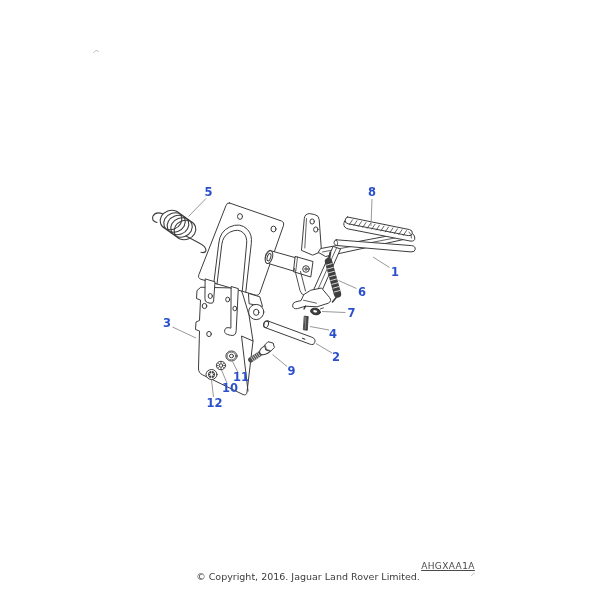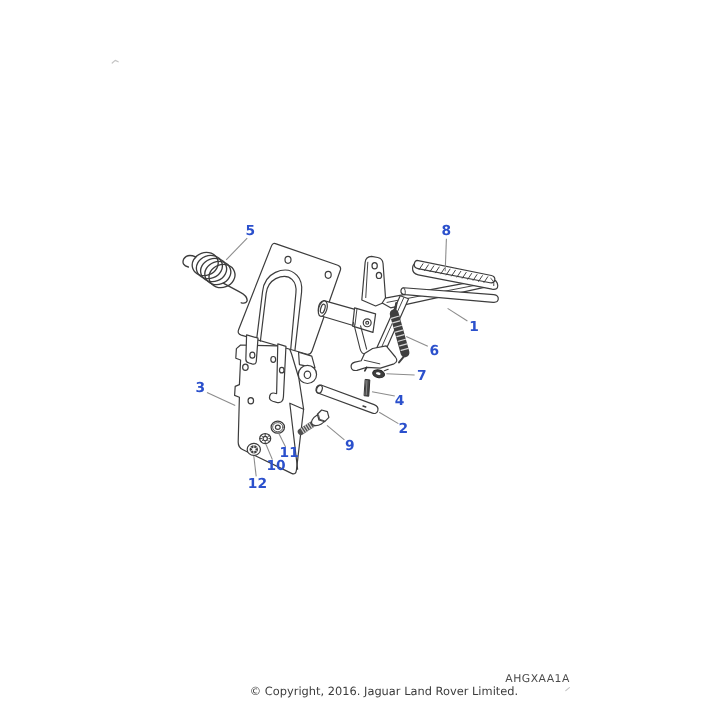--- a/index.html
+++ b/index.html
@@ -3,24 +3,24 @@
 <meta charset="utf-8">
 <style>
   html,body{margin:0;padding:0;background:#ffffff;}
   .canvas{
     position:relative;width:600px;height:600px;background:#ffffff;overflow:hidden;
     font-family:"DejaVu Sans",sans-serif;
   }
   svg{position:absolute;left:0;top:0;}
   .footer-code{
     position:absolute;left:398px;top:561px;width:100px;text-align:center;
-    font-size:9px;color:#4a4a4a;letter-spacing:.4px;
+    font-size:9px;color:#4a4a4a;letter-spacing:.4px;text-decoration:underline;
   }
   .footer-copy{
-    position:absolute;left:170px;top:571px;width:300px;text-align:center;
+    position:absolute;left:158px;top:571px;width:300px;text-align:center;
     font-size:9.5px;color:#3c3c3c;
   }
   .callout{
     font-family:"DejaVu Sans",sans-serif;font-weight:bold;font-size:11.5px;cursor:pointer;
   }
 </style>
 </head>
 <body>
 
 <div class="canvas">

